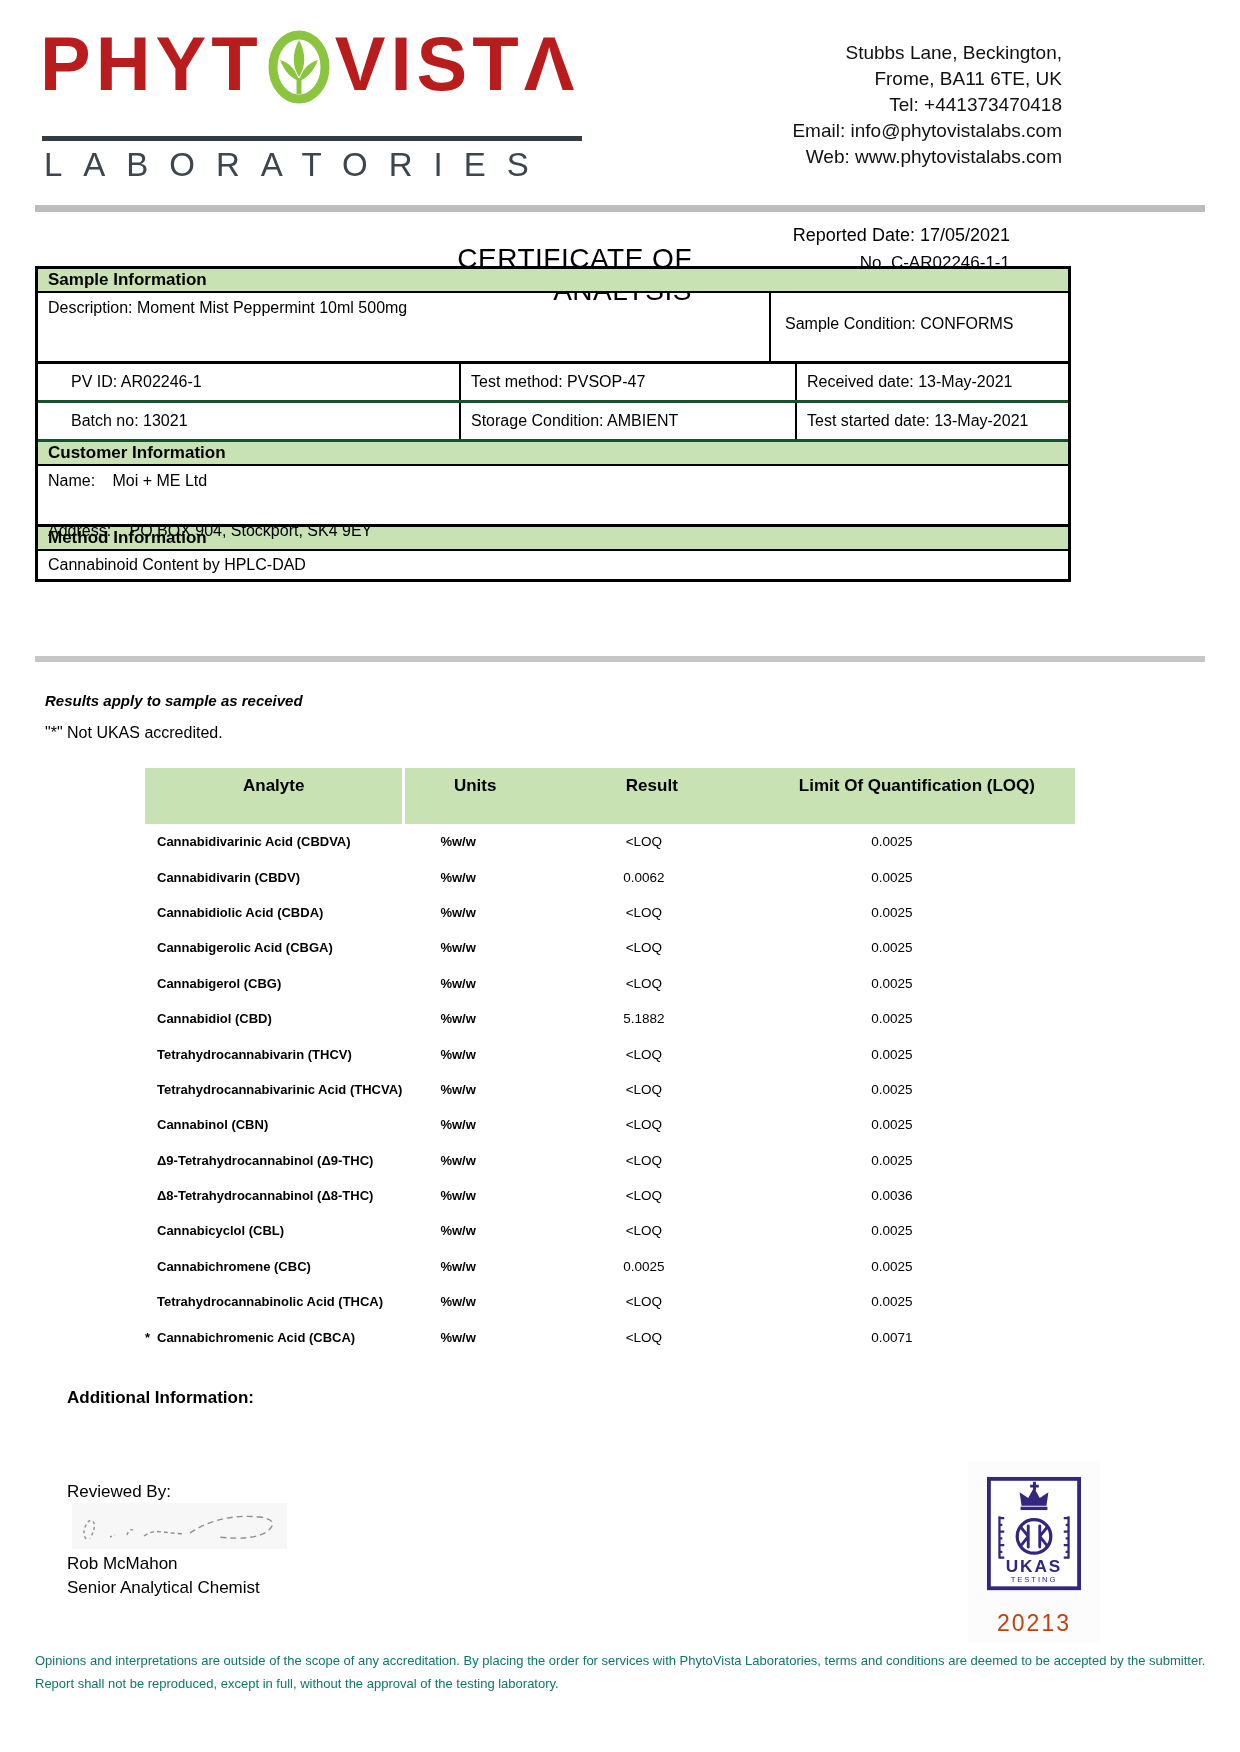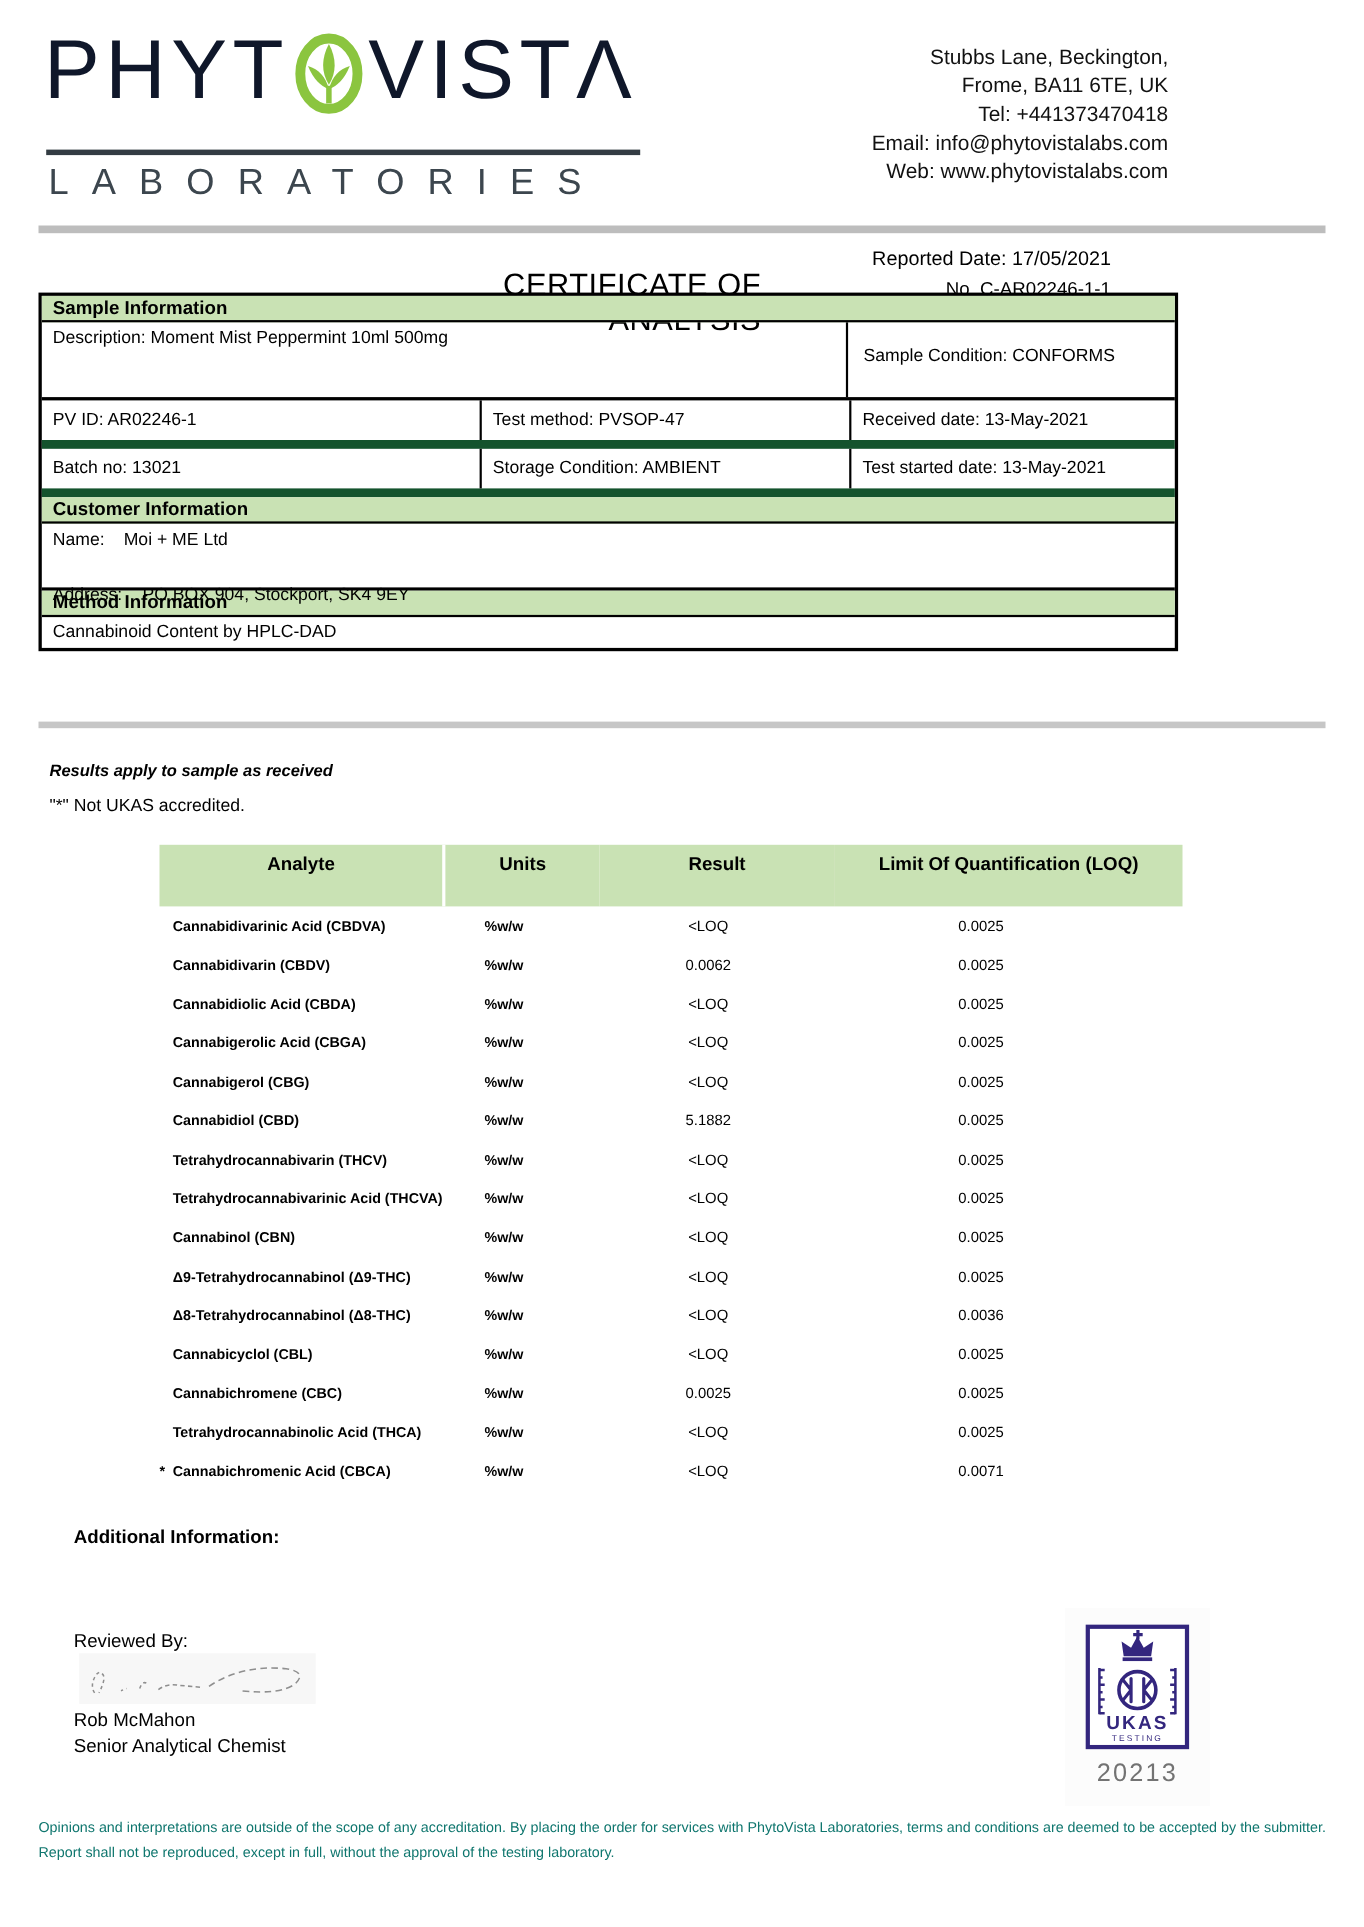--- a/index.html
+++ b/index.html
@@ -5,21 +5,21 @@
   html,body { margin:0; padding:0; background:#888; }
   .page {
     position:relative; width:1240px; height:1752px; margin:0 auto;
     background:#ffffff; font-family:"Liberation Sans", sans-serif; color:#000;
     overflow:hidden;
   }
 
   
   .logo { position:absolute; left:40px; top:26px; }
   .logo-text { display:flex; align-items:center; font-size:76px; line-height:1;
-    color:#0f172a; letter-spacing:5px; font-weight:normal; }
+    color:#b91c1c; letter-spacing:5px; font-weight:bold; }
   .logo-leaf { margin:0 4px; transform:translateY(2px); }
   .logo-rule { position:absolute; left:42px; top:136px; width:540px; height:5px; background:#333c43; }
   .logo-sub { position:absolute; left:44px; top:146px; font-size:33px; color:#3c464e;
     letter-spacing:21px; white-space:nowrap; }
 
   .contact { position:absolute; right:178px; top:40px; text-align:right;
     font-size:19px; line-height:26px; color:#111; }
 
   .rule-gray { position:absolute; left:35px; width:1170px; height:7px; background:#bdbdbd; }
   .rule-top { top:205px; }
@@ -32,21 +32,21 @@
 
   
   .info-table { position:absolute; left:35px; top:266px; width:1030px; border:3px solid #000; }
   .band { height:20px; background:#c9e2b4; border-bottom:2px solid #000;
     font-size:17px; font-weight:bold; padding:1px 0 1px 10px; display:flex; align-items:center; }
   .irow { display:grid; }
   .row-desc { grid-template-columns:733px 1fr; border-bottom:3px solid #000; }
   .cell { font-size:16px; padding-left:10px; display:flex; align-items:center; }
   .cell-desc { height:62px; align-items:flex-start; padding-top:6px; border-right:2px solid #000; }
   .cell-cond { height:62px; padding-left:14px; }
-  .row-3col { grid-template-columns:400px 336px 1fr; border-bottom:8px solid #14532d; }
+  .row-3col { grid-template-columns:400px 336px 1fr; border-bottom:3px solid #14532d;padding-left:23px; }
   .row-3col .cell { height:36px; }
   .row-3col .cell:nth-child(-n+2) { border-right:2px solid #000; }
   .cust-body { height:52px; border-bottom:3px solid #000; font-size:16px; padding:6px 0 0 10px; }
   .cust-line { margin-bottom:11px; }
   .lbl-name { display:inline-block; width:60px; }
   .lbl-addr { display:inline-block; width:77px;margin-top:21px; }
   .method-body { height:28px; font-size:16px; display:flex; align-items:center; padding-left:10px; }
 
   
   .results-note { position:absolute; left:45px; top:692px; font-size:15px; font-weight:bold; font-style:italic; }
@@ -68,21 +68,21 @@
   .additional { position:absolute; left:67px; top:1388px; font-size:17px; font-weight:bold; }
 
   
   .reviewed { position:absolute; left:67px; top:1482px; font-size:17px; }
   .sig-box { position:absolute; left:72px; top:1503px; width:215px; height:46px; background:#f7f7f7; }
   .sig-name { position:absolute; left:67px; top:1552px; font-size:17px; line-height:24px; }
 
   
   .ukas-block { position:absolute; left:968px; top:1462px; width:132px; height:180px;
     background:#fcfcfc; display:flex; flex-direction:column; align-items:center; padding-top:14px; box-sizing:border-box; }
-  .ukas-number { margin-top:4px; color:#737373; font-size:23px; letter-spacing:2px; }
+  .ukas-number { margin-top:16px; color:#c2410c; font-size:23px; letter-spacing:2px; }
 
   
   .footer-text { position:absolute; left:35px; top:1650px; width:1174px;
     font-size:13px; line-height:22.5px; color:#0f766e; }
 </style>
 </head>
 <body>
 
 <div class="page">
 

